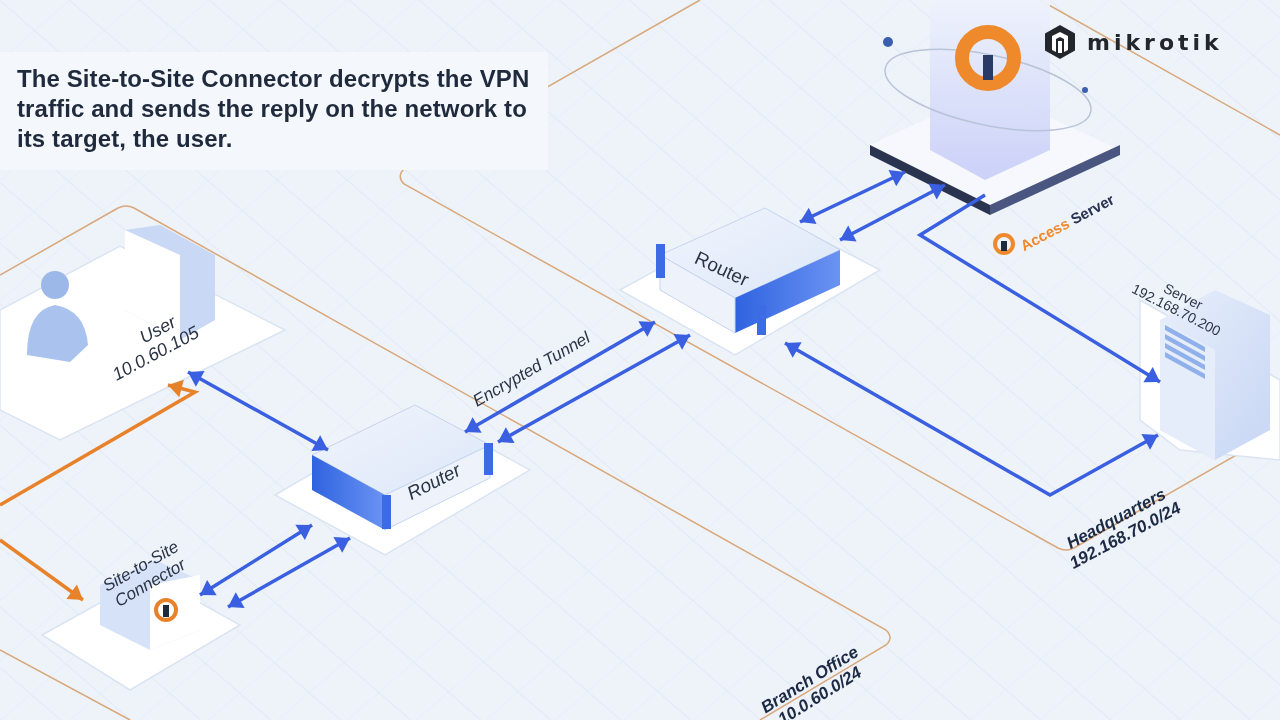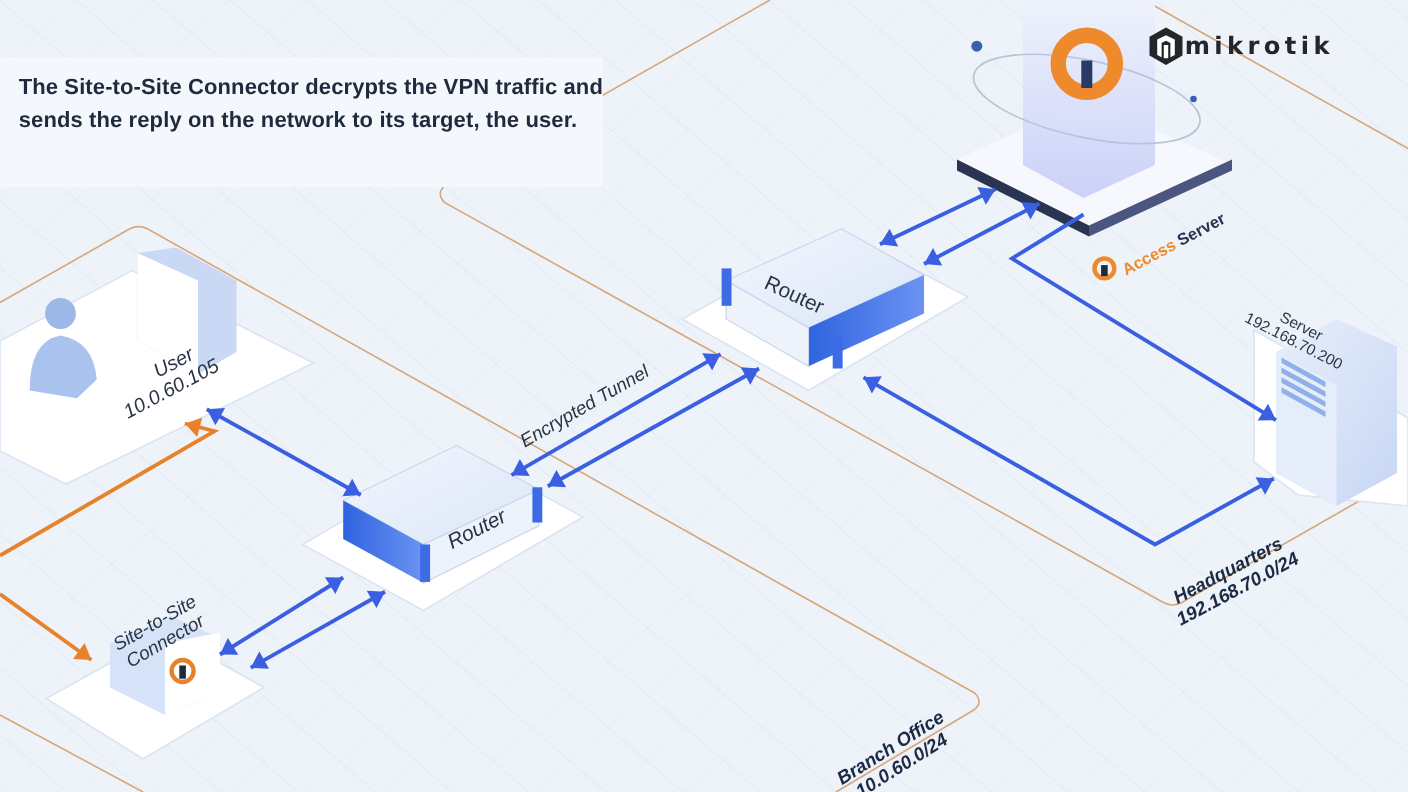--- a/index.html
+++ b/index.html
@@ -8,26 +8,26 @@
     background: #eef3fa;
     font-family: "Liberation Sans", sans-serif;
   }
   #stage { position: absolute; left: 0; top: 0; }
   .caption-box {
     position: absolute; left: 0; top: 52px; width: 548px; height: 118px;
     background: #f4f7fc;
   }
   .caption {
     position: absolute; left: 17px; top: 64px; width: 540px;
-    font-size: 20px; line-height: 30px; font-weight: bold; color: #1f2b3d;
+    font-size: 24px; line-height: 30px; font-weight: bold; color: #1f2b3d;
     letter-spacing: 0.1px;
   }
   .logo {
     position: absolute; left: 1043px; top: 22px; height: 40px;
-    display: flex; align-items: center; 
+    display: flex; align-items: center; gap: 10px;
   }
   .logo-text {
     font-family: "DejaVu Sans", sans-serif; font-size: 22px; letter-spacing: 4px;
     color: #23262b; font-weight: bold;
   }
   .lbl {
     position: absolute; font-style: italic; color: #2b3445; white-space: nowrap;
     transform-origin: left top; text-align: center; line-height: 1.1;
   }
   .lbl.bold { font-weight: bold; color: #1d2a44; }

